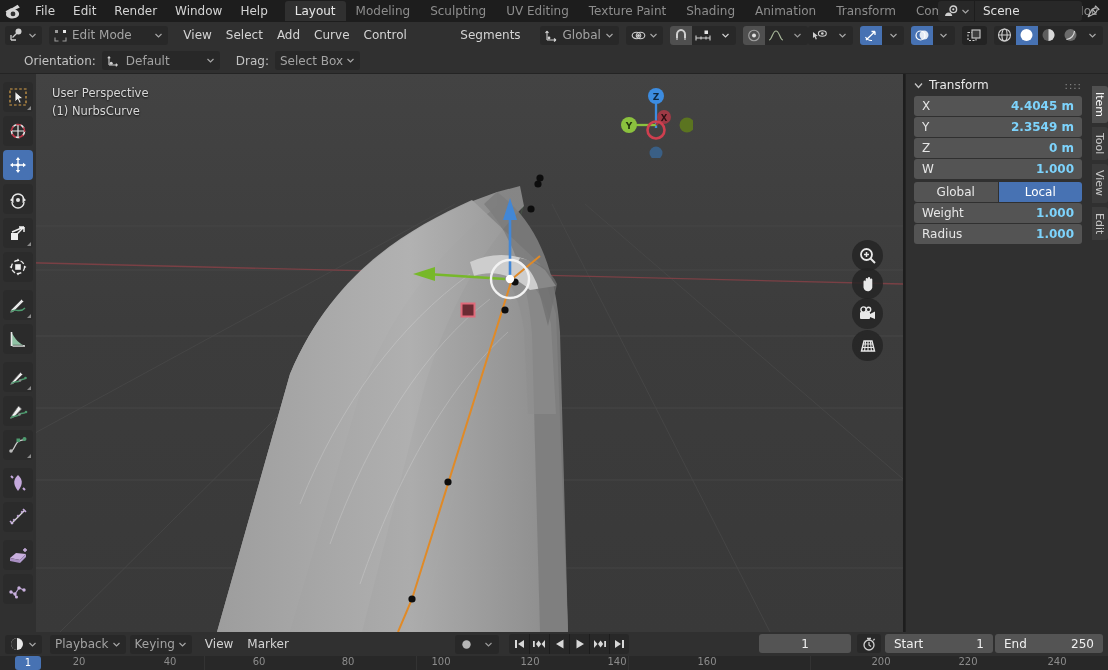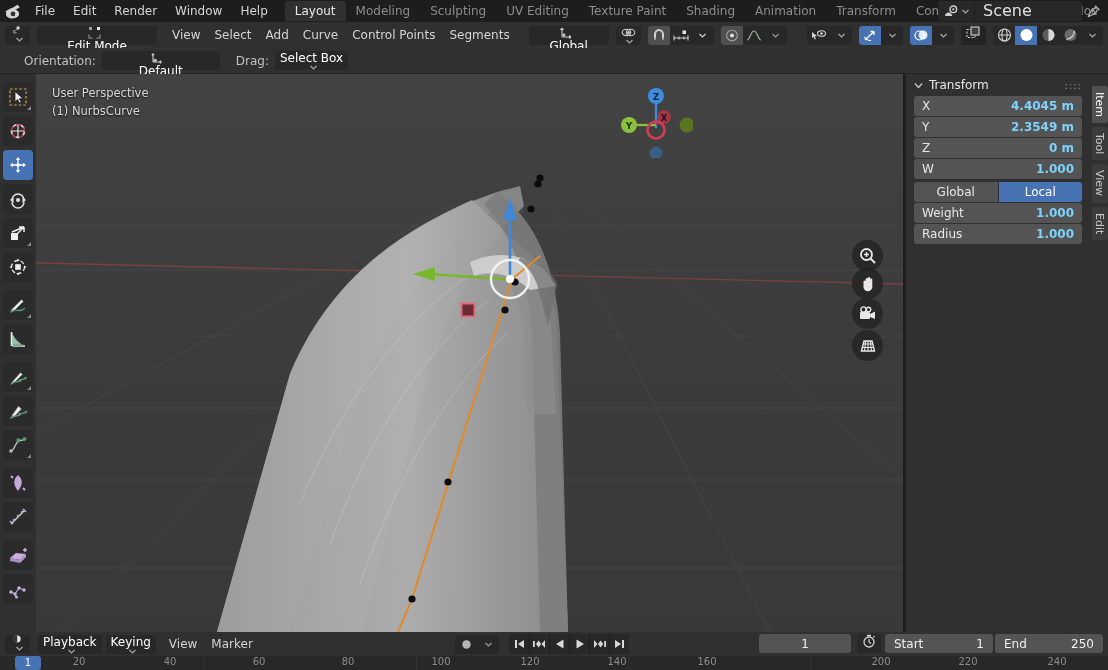--- a/index.html
+++ b/index.html
@@ -17,30 +17,30 @@
     font-size:12px; white-space:nowrap; cursor:default; }
   .wsp-tabs { display:flex; align-items:center; margin-left:8px; height:22px; }
   .wsp-tab { padding:0 10px; height:20px; line-height:20px; color:#8d8d8d;
     font-size:12px; white-space:nowrap; border-radius:3px 3px 0 0; }
   .wsp-tab.active { background:#303030; color:#e8e8e8; }
   .scene-block { position:absolute; right:4px; top:1px; display:flex;
     align-items:center; height:20px; }
   .scene-icon-btn { display:flex; align-items:center; background:#282828;
     border-radius:3px 0 0 3px; height:20px; padding:0 4px 0 5px; }
   .scene-name { background:#282828; height:20px; line-height:20px; width:108px;
-    padding-left:8px; font-size:16px; color:#e0e0e0; border-radius:0 3px 3px 0;
+    padding-left:8px; font-size:12px; color:#e0e0e0; border-radius:0 3px 3px 0;
     border-left:1px solid #1d1d1d; }
   .pin-btn { width:22px; height:20px; display:flex; align-items:center;
     justify-content:center; }
 
   
   .viewhdr { position:absolute; left:0; top:22px; width:1108px; height:26px;
     background:#303030; display:flex; align-items:center; padding:0 5px; }
   .btn { display:flex; align-items:center; height:19px; background:#282828;
-    border-radius:3px; padding:0 5px; color:#ffffff; font-size:12px;flex-direction:column; }
+    border-radius:3px; padding:0 5px; color:#a3a3a3; font-size:12px; }
   .btn.dark { background:#232323; }
   .chev { width:9px; height:19px; display:inline-flex; align-items:center;
     justify-content:center; opacity:.75; margin-left:3px; }
   .hdr-menu { padding:0 7px; height:20px; line-height:20px; font-size:12px;
     color:#d4d4d4; border-radius:3px; }
   .sep { width:7px; }
   .grp { display:flex; align-items:center; background:#282828; border-radius:3px;
     height:19px; overflow:hidden; }
   .grp > .seg { display:flex; align-items:center; justify-content:center;
     height:19px; min-width:22px; padding:0 3px; }

